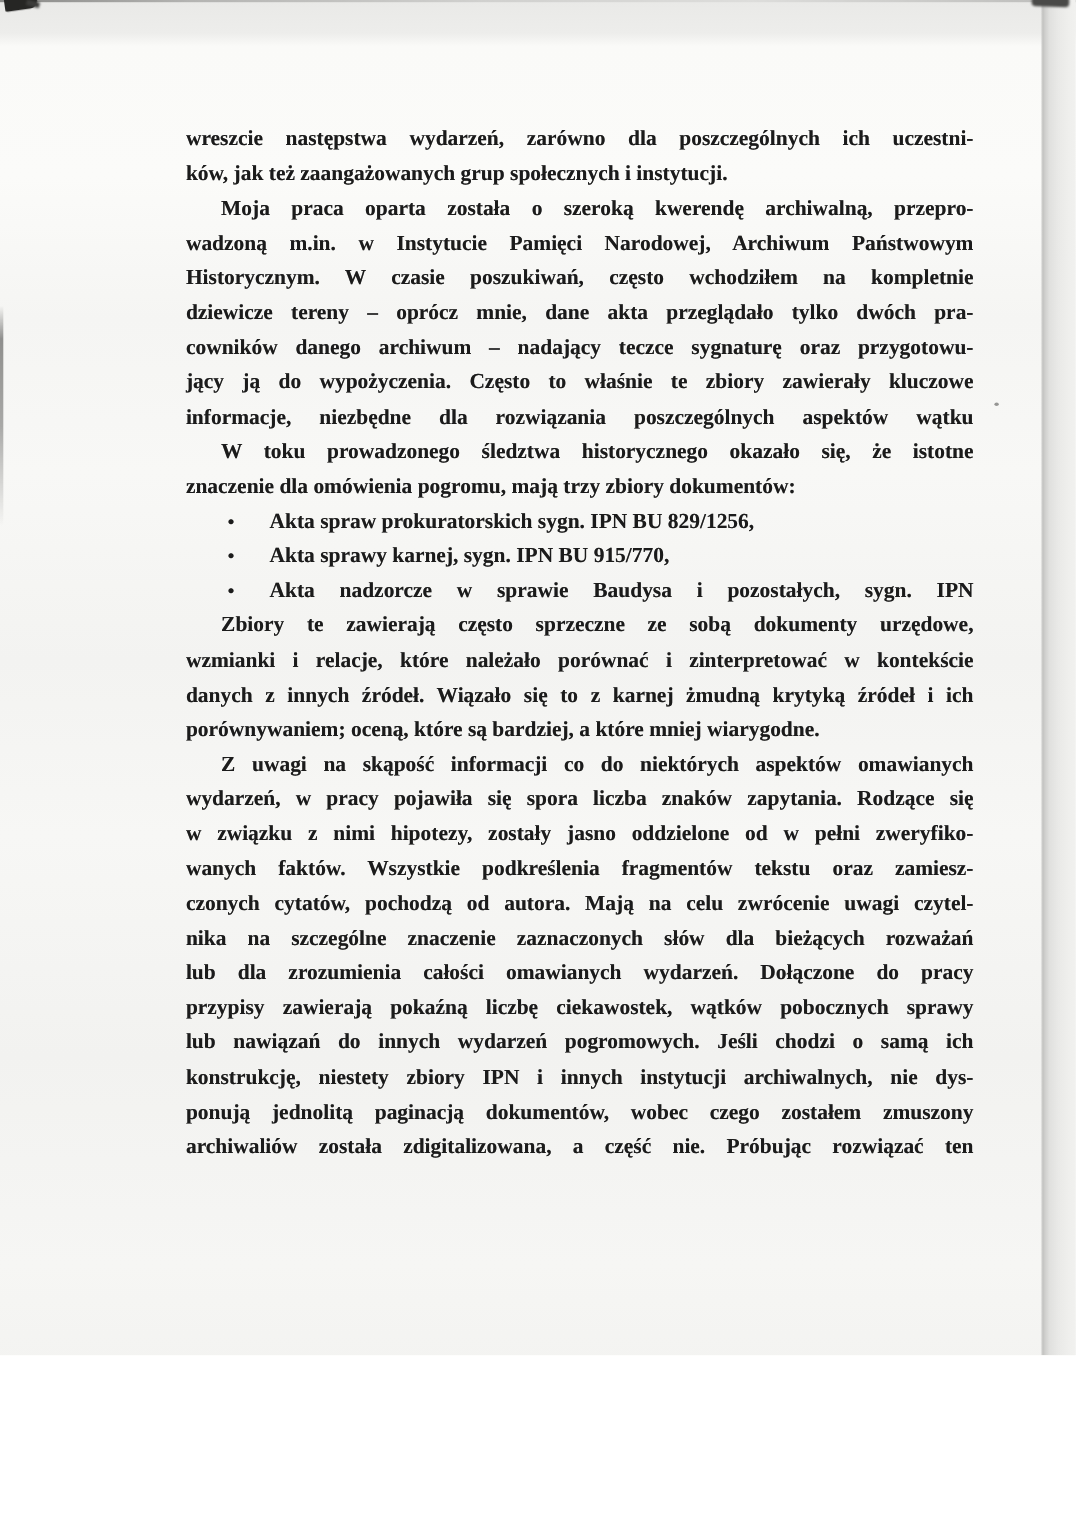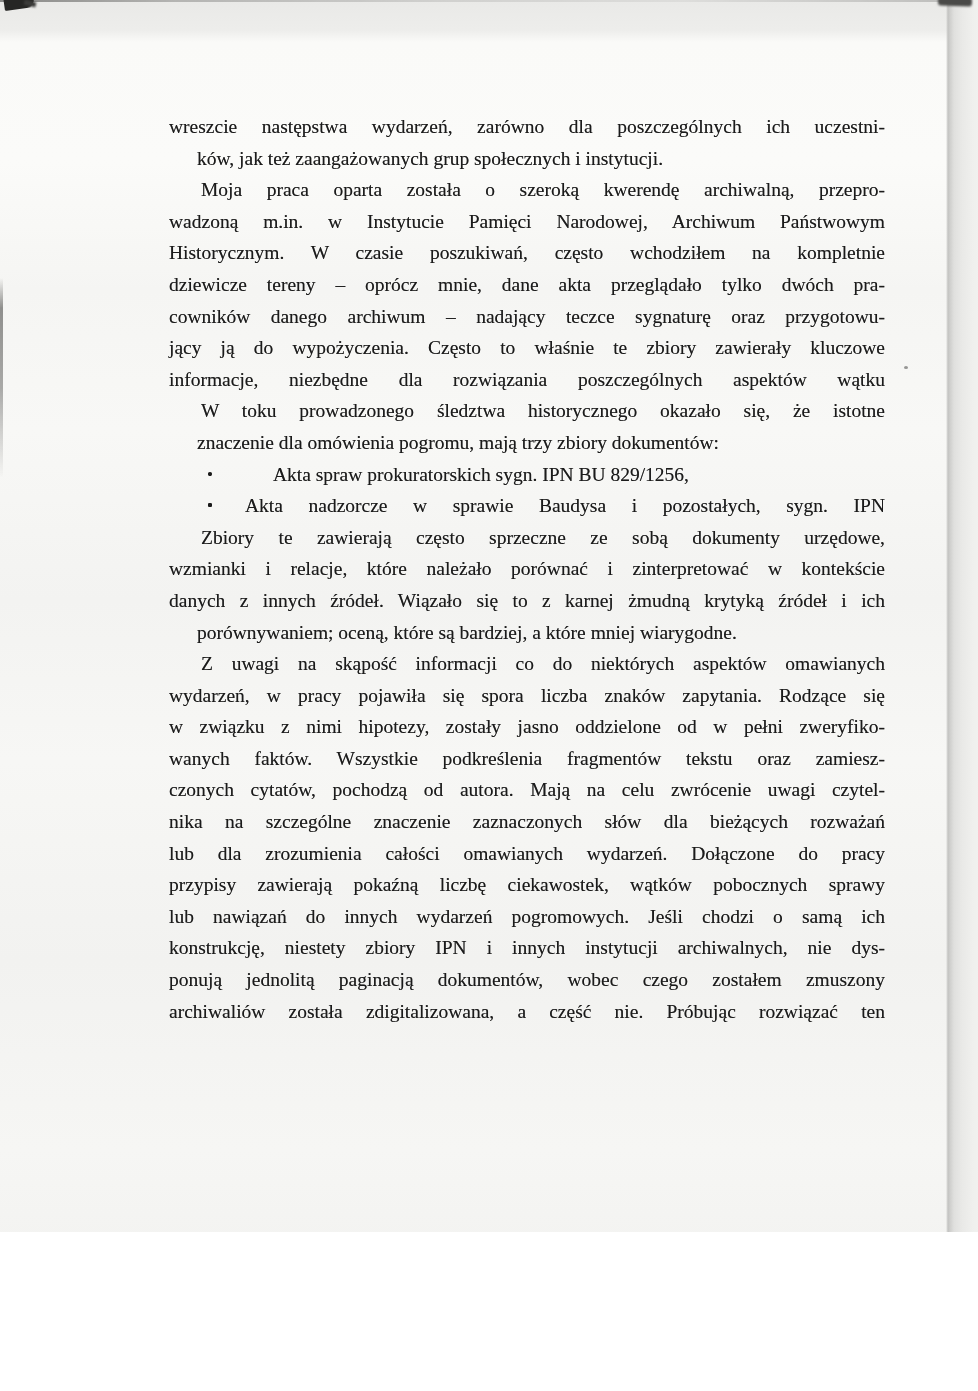--- a/index.html
+++ b/index.html
@@ -13,20 +13,21 @@
     width: 978px; height: 1232px;
     overflow: hidden;
     
     background:
       linear-gradient(180deg,
         #e9e9e7 0px, #ededeb 30px, #fafaf8 42px,
         #fbfbf9 160px, #f5f5f3 290px, #f8f8f6 430px,
         #f3f3f1 600px, #f7f7f5 760px, #f2f2f0 960px,
         #f6f6f4 1150px, #f1f1ef 1310px, #f4f4f2 1391px);
     color: #1c1c1c;
+    font-weight: bold;
   }
 
   
   .artifact { position: absolute; pointer-events: none; }
   .top-hairline {
     left: 0; top: 0; width: 100%; height: 2px;
     background: linear-gradient(90deg, #3a3a38 0%, #8a8a88 18%, #bdbdbb 45%, #d4d4d2 70%, #9c9c9a 97%);
     opacity: .55; filter: blur(.4px);
   }
   .corner-tl-mark {
@@ -68,21 +69,21 @@
   
   .text-block {
     position: absolute;
     left: 169px; top: 111px; width: 716px;
     font-size: 19.5px;
     line-height: 31.6px;
     color: #1b1b1b;
     text-shadow: 0 0 .45px rgba(20,20,20,.5);
   }
   .line { text-align: justify; text-align-last: justify; white-space: normal; }
-  .line.last { text-align: center; text-align-last: left; margin-left: 28px; }
+  .line.last { text-align: center; text-align-last: left; }
   .line.ind { text-indent: 32px; }
 
   .bullet-item { position: relative; padding-left: 76px; }
   .bullet-item .dot {
     position: absolute; left: 38px; top: 0;
     line-height: 31.6px; font-size: 17px; color: #1b1b1b;
   }
 
   
   .page-number {
@@ -131,20 +132,21 @@
       <div class="line last">znaczenie dla omówienia pogromu, mają trzy zbiory dokumentów:</div>
     </div>
 
     <div class="bullet-list">
       <div class="bullet-item">
         <span class="dot">•</span>
         <div class="line last">Akta spraw prokuratorskich sygn. IPN BU 829/1256,</div>
       </div>
       <div class="bullet-item">
         <span class="dot">•</span>
+        <div class="line last">Akta sprawy karnej, sygn. IPN BU 915/770,</div>
       </div>
       <div class="bullet-item">
         <span class="dot">•</span>
         <div class="line">Akta nadzorcze w sprawie Baudysa i pozostałych, sygn. IPN</div>
       </div>
     </div>
 
     <div class="para">
       <div class="line ind">Zbiory te zawierają często sprzeczne ze sobą dokumenty urzędowe,</div>
       <div class="line">wzmianki i relacje, które należało porównać i zinterpretować w kontekście</div>

